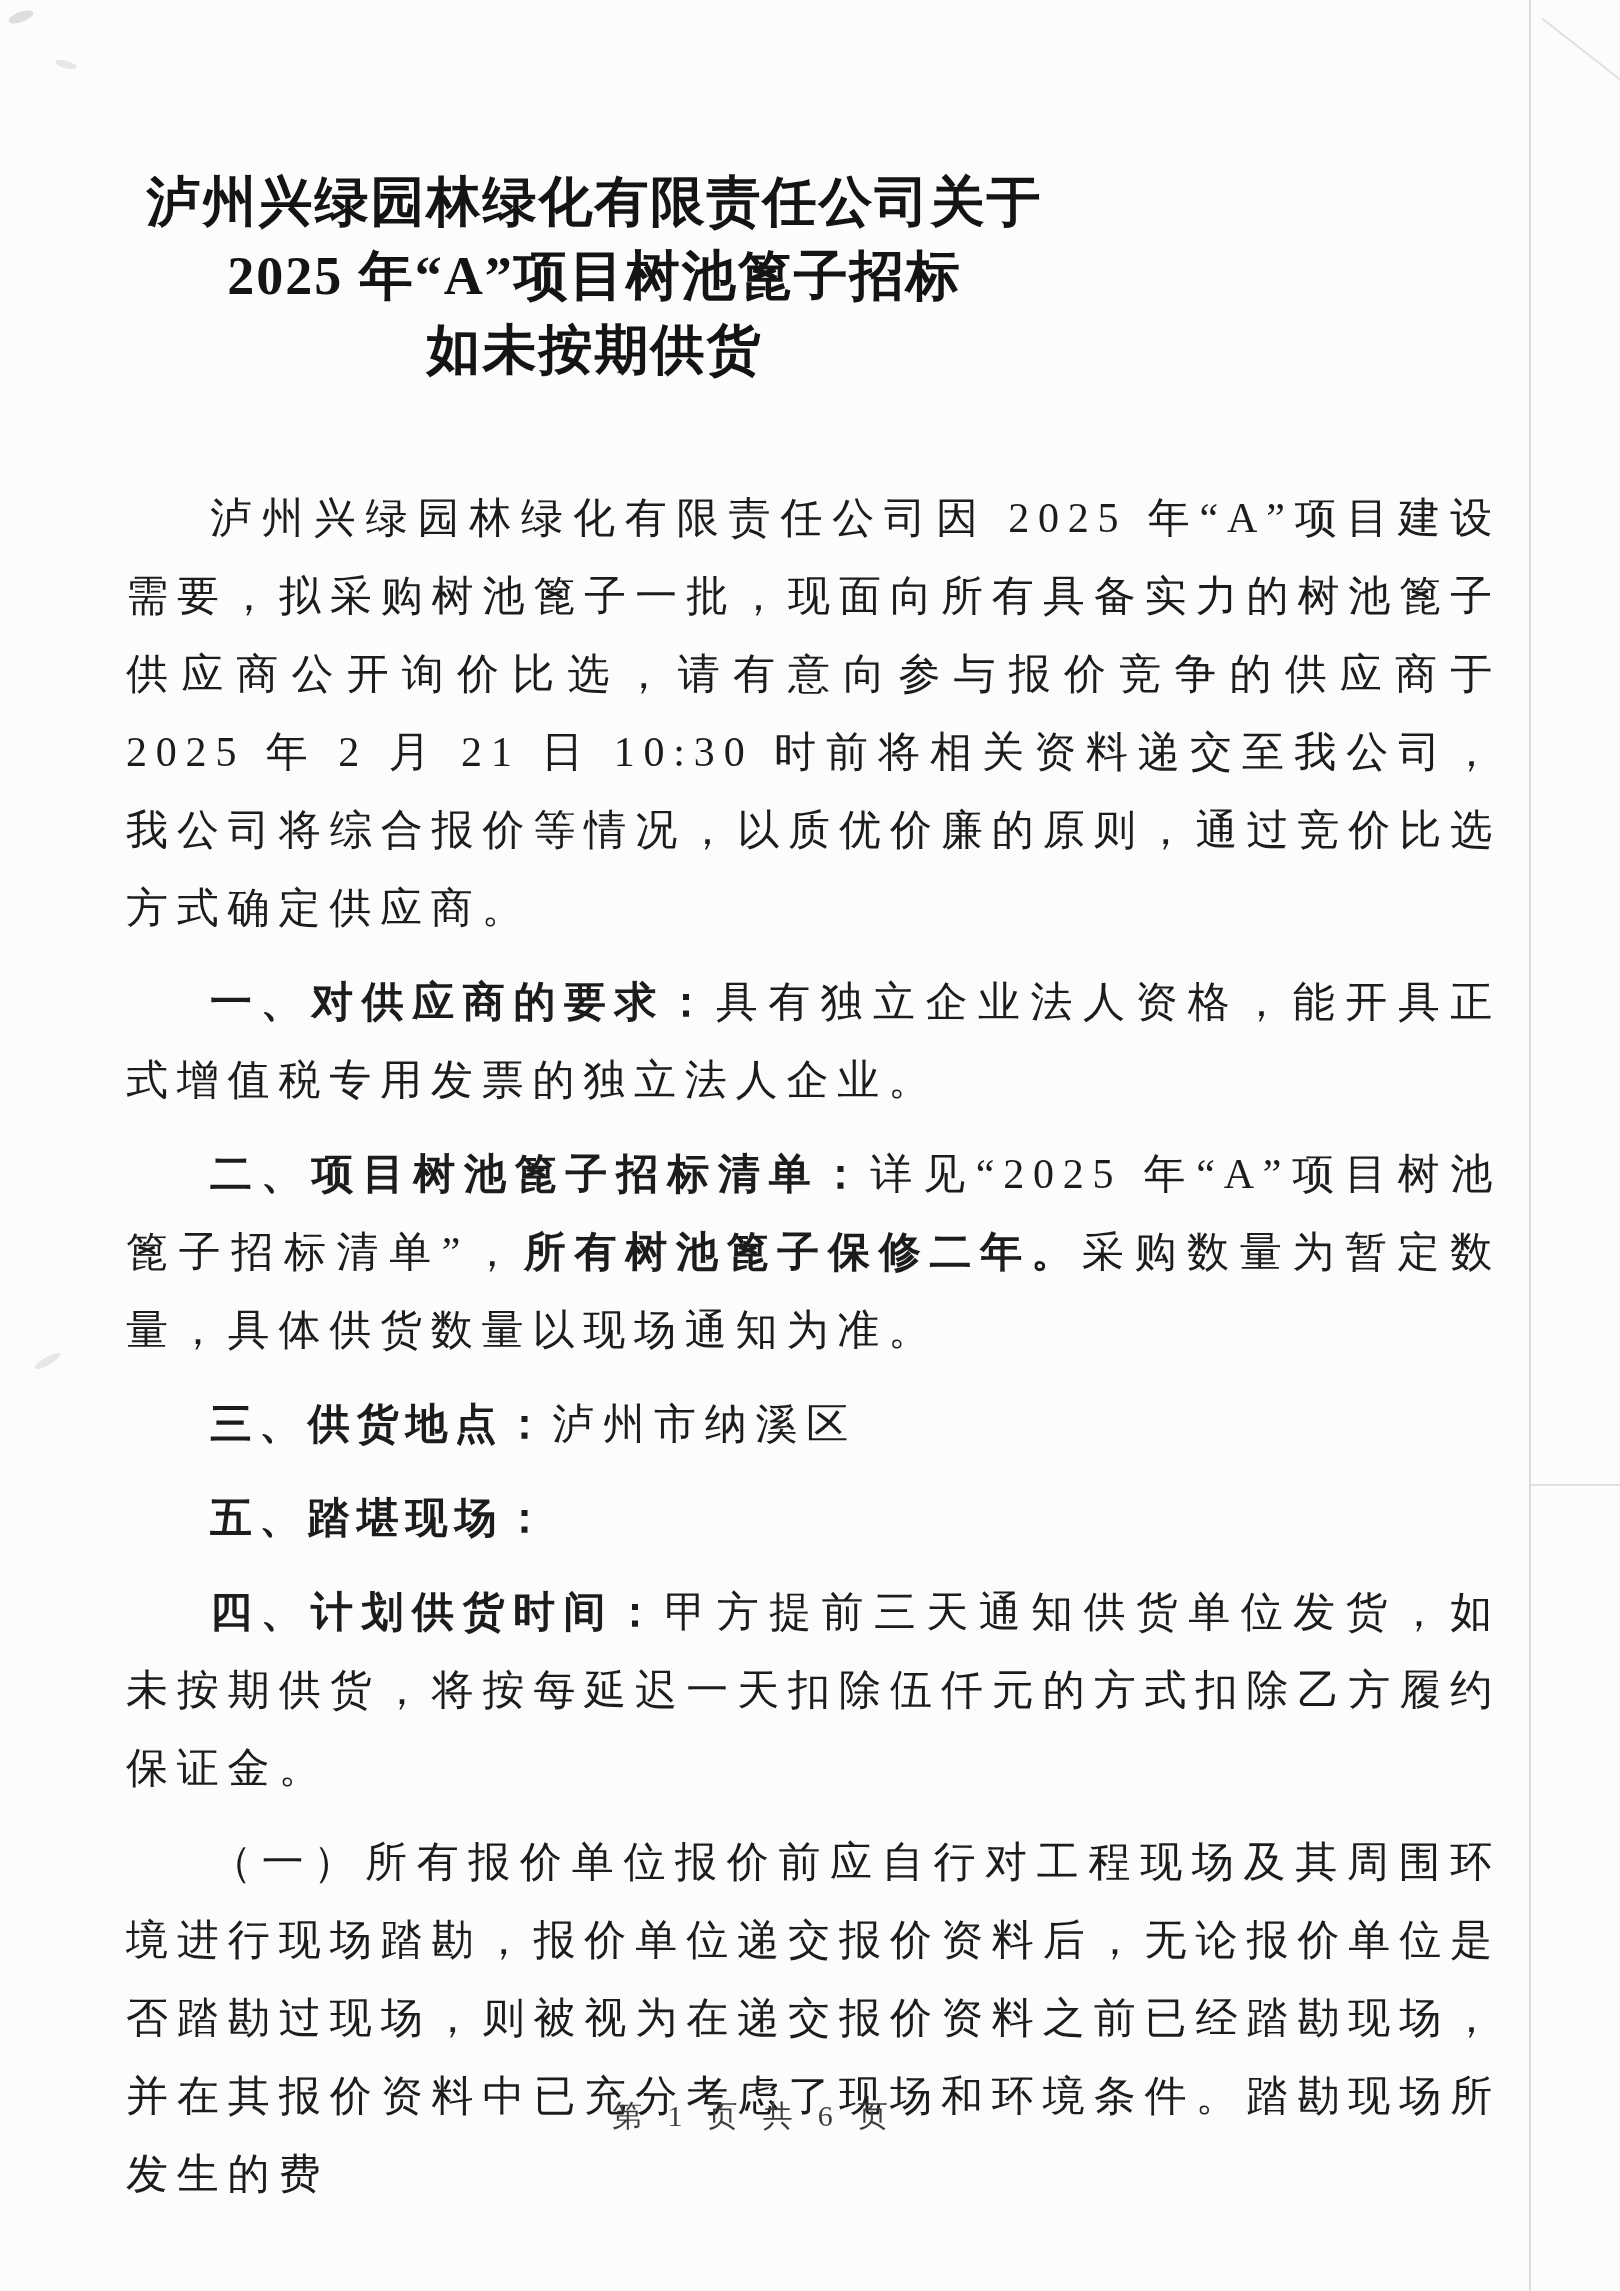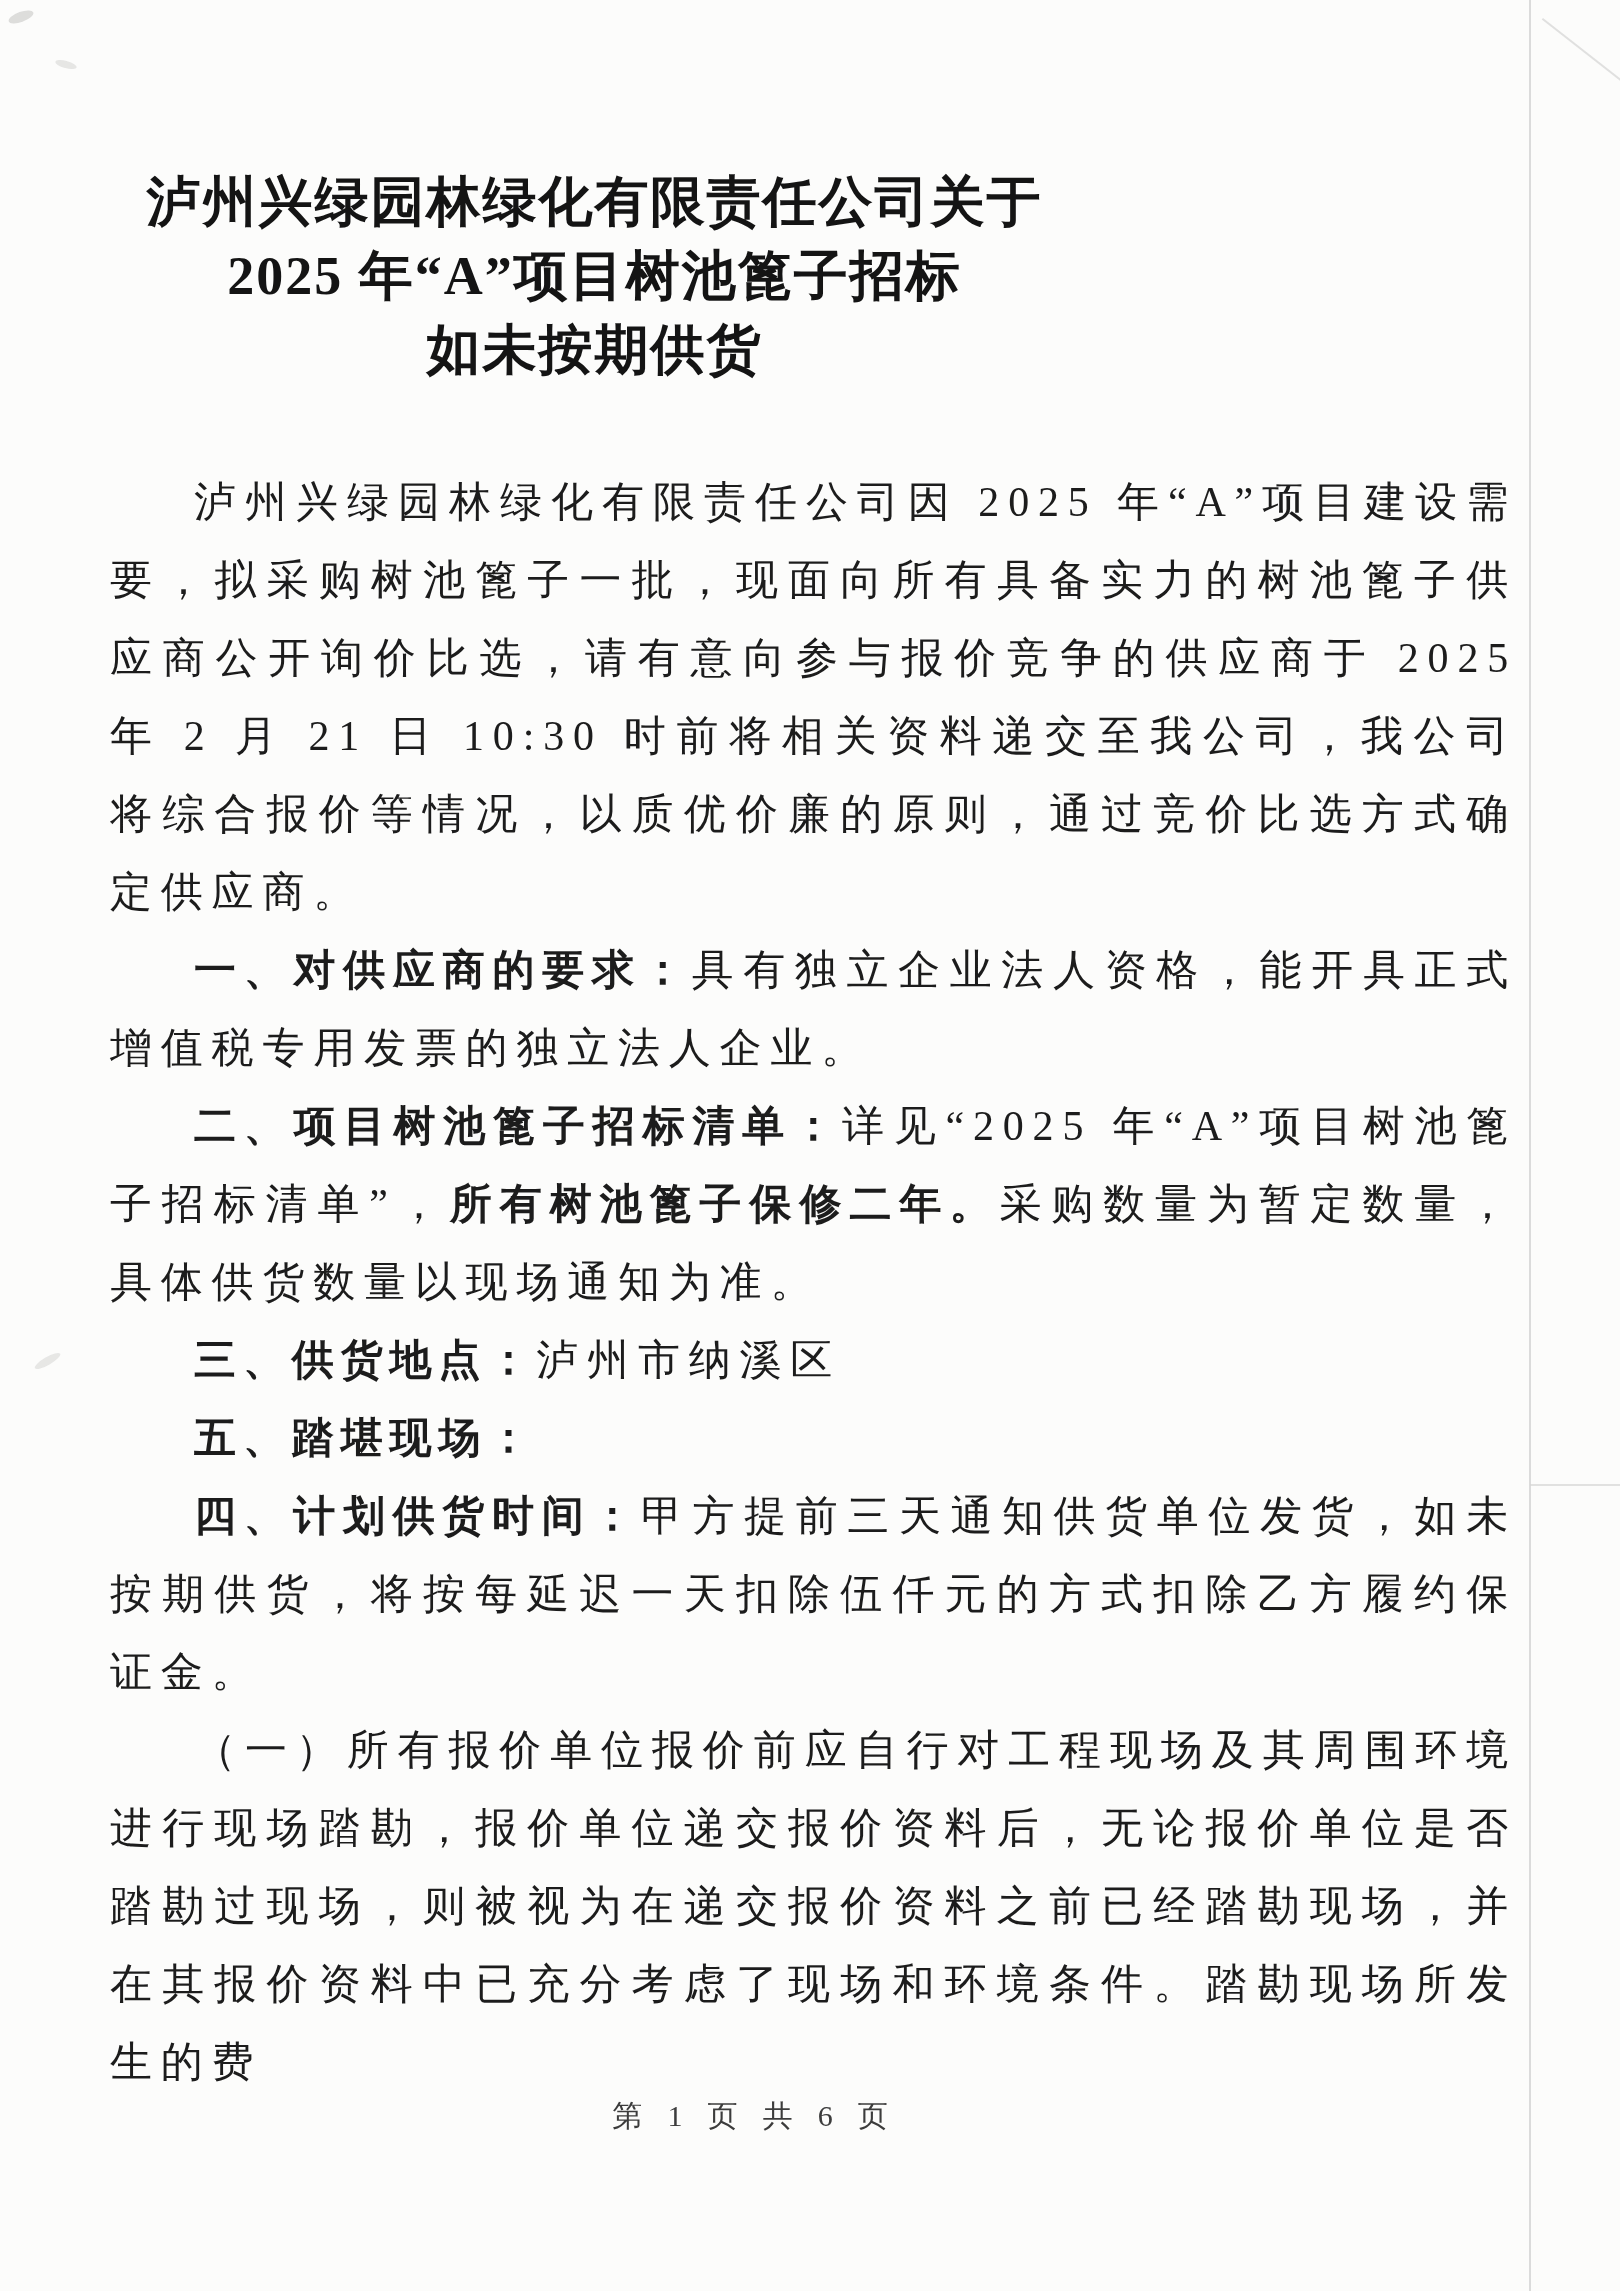--- a/index.html
+++ b/index.html
@@ -38,21 +38,21 @@
     position:absolute;
     top:463px;left:110px;width:1407px;
     font-size:42px;
     line-height:78px;
     letter-spacing:8.8px;
     text-align:justify;
     text-align-last:left;
     color:var(--ink);
   }
   .para{
-    margin:0;
+    margin:16px;
     text-indent:2em;
   }
   .run{font-weight:400;}
   .bold-run{
     font-weight:700;
     font-family:"Liberation Sans","DejaVu Sans",sans-serif;
     letter-spacing:6.9px;
   }
   
   .footer{

